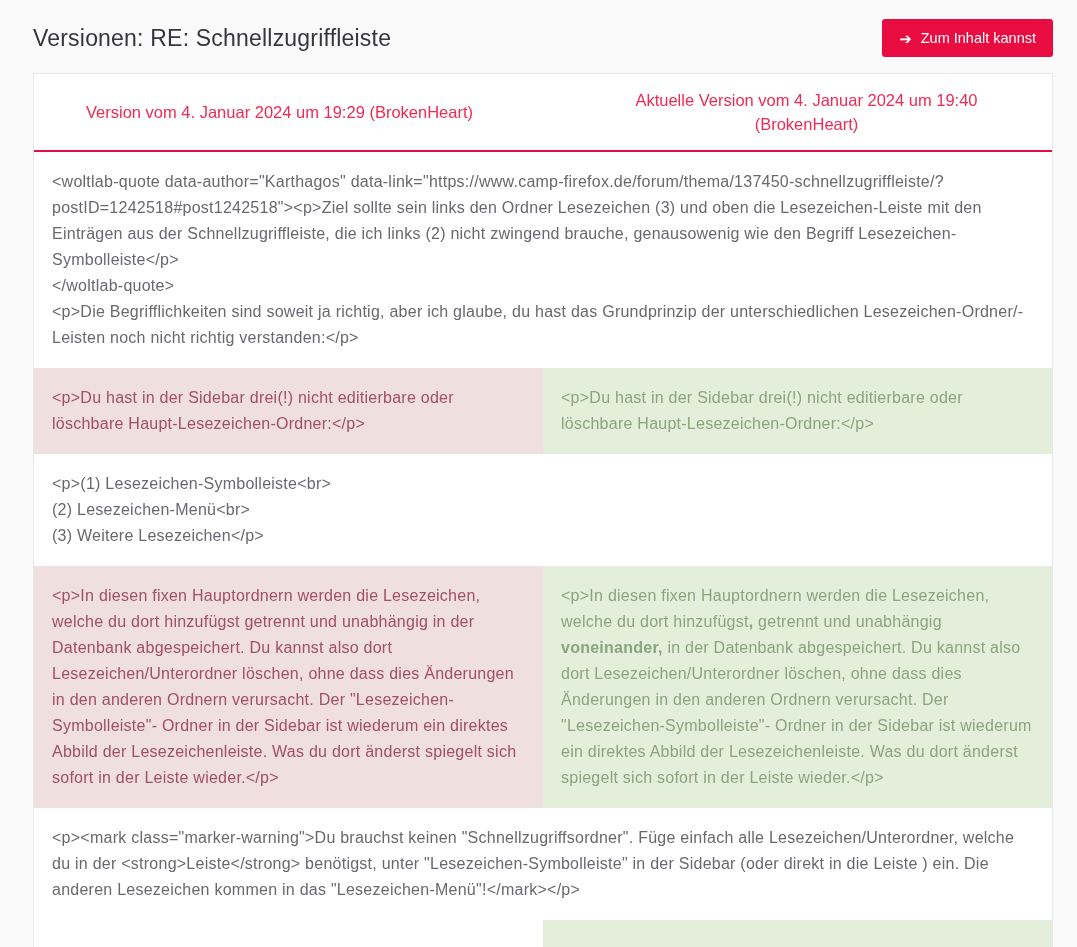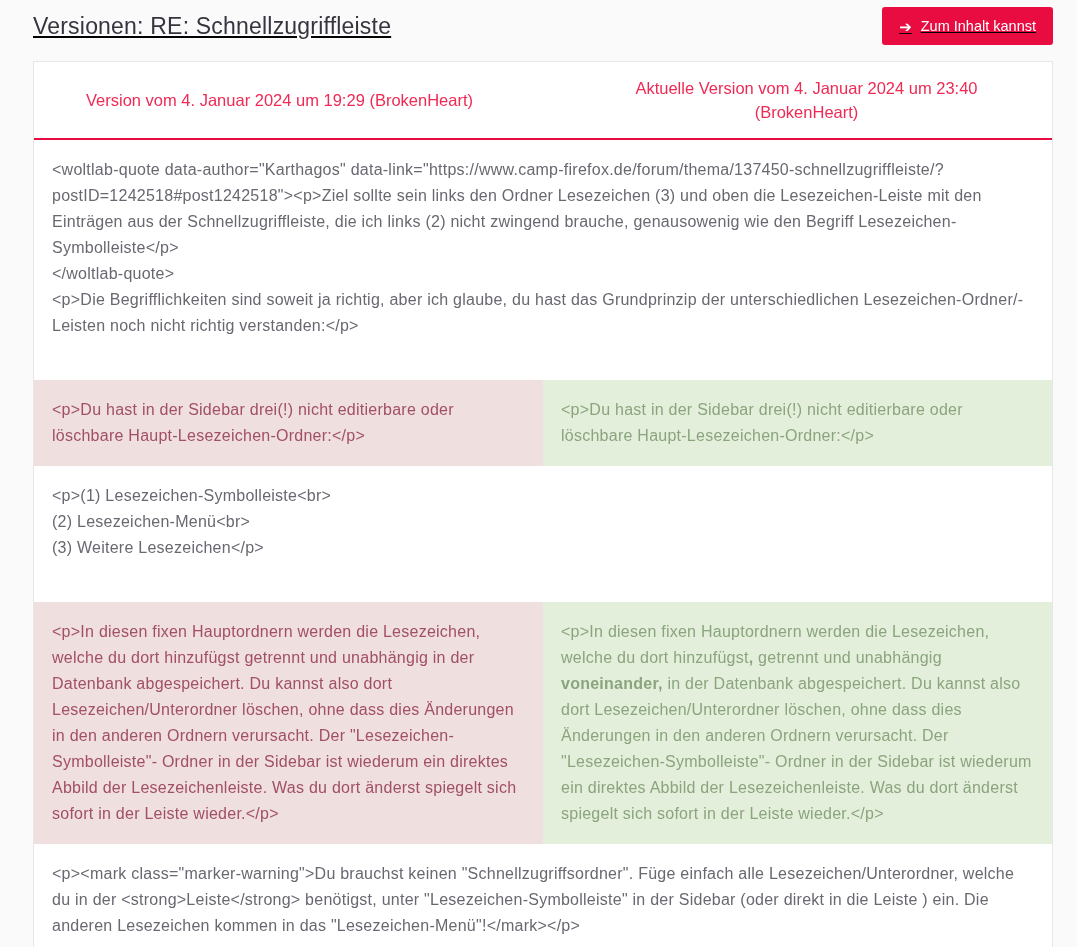--- a/index.html
+++ b/index.html
@@ -3,22 +3,21 @@
 <meta charset="utf-8">
 <style>
   html, body { margin: 0; padding: 0; }
   body {
     width: 1077px; height: 947px; overflow: hidden;
     background: var(--page-bg, #fafafa);
     font-family: "Liberation Sans", sans-serif;
   }
   .topbar {
     display: flex; justify-content: space-between; align-items: center;
-    padding: 7px 24px 16px 33px;
-    text-decoration: underline;
+    padding: 19px 24px 16px 33px;
   }
   .page-title {
     margin: 0; font-size: 23px; font-weight: 500;
     color: var(--title-text, #36343e); letter-spacing: .2px;
   }
   .goto-btn {
     background: var(--accent-red, #e80c40); color: #ffffff;
     border: none; border-radius: 3px;
     padding: 10px 17px; font-size: 14.5px; line-height: 18px;
     font-family: inherit; display: flex; align-items: center; gap: 9px;
@@ -41,21 +40,21 @@
     display: flex; align-items: center; justify-content: center;
   }
   .diff-row { display: flex; }
   .cell {
     box-sizing: border-box; padding: 17px 18px;
     font-size: 16px; line-height: 26px; letter-spacing: .25px;
     color: var(--body-text, #6a6770);
     overflow-wrap: anywhere; word-break: break-word;
   }
   .cell.full { width: 100%; }
-  .cell.removed, .cell.added { width: 50%; margin-top: 24px; }
+  .cell.removed, .cell.added { width: 50%; }
   .cell.removed { background: var(--removed-bg, #efdfdf); color: var(--removed-text, #a25064); }
   .cell.added   { background: var(--added-bg, #e4efdb);   color: var(--added-text, #8aa47e); }
   .cell.blank   { background: #ffffff; }
   .ins { font-weight: bold; }
   .para { min-height: 26px; }
 </style>
 </head>
 <body>
 
 <div class="page">
@@ -64,21 +63,21 @@
     <h1 class="page-title">Versionen: RE: Schnellzugriffleiste</h1>
     <button class="goto-btn">
       <span class="arrow">➔</span>
       <span>Zum Inhalt kannst</span>
     </button>
   </header>
 
   <section class="version-box">
     <div class="version-headers">
       <div class="vh">Version vom 4. Januar 2024 um 19:29 (BrokenHeart)</div>
-      <div class="vh">Aktuelle Version vom 4. Januar 2024 um 23:40 (BrokenHeart)</div>
+      <div class="vh">Aktuelle Version vom 4. Januar 2024 um 19:40 (BrokenHeart)</div>
     </div>
     <div id="diff-body">
         <div class="diff-row">
           <div class="cell full">
             <div class="para"><span>&lt;woltlab-quote data-author="Karthagos" data-link="https://www.camp-firefox.de/forum/thema/137450-schnellzugriffleiste/?postID=1242518#post1242518"&gt;&lt;p&gt;Ziel sollte sein links den Ordner Lesezeichen (3) und oben die Lesezeichen-Leiste mit den Einträgen aus der Schnellzugriffleiste, die ich links (2) nicht zwingend brauche, genausowenig wie den Begriff Lesezeichen-Symbolleiste&lt;/p&gt;</span></div>
             <div class="para"><span>&lt;/woltlab-quote&gt;</span></div>
             <div class="para"><span>&lt;p&gt;Die Begrifflichkeiten sind soweit ja richtig, aber ich glaube, du hast das Grundprinzip der unterschiedlichen Lesezeichen-Ordner/-Leisten noch nicht richtig verstanden:&lt;/p&gt;</span></div>
           </div>
         </div>
         <div class="diff-row">

